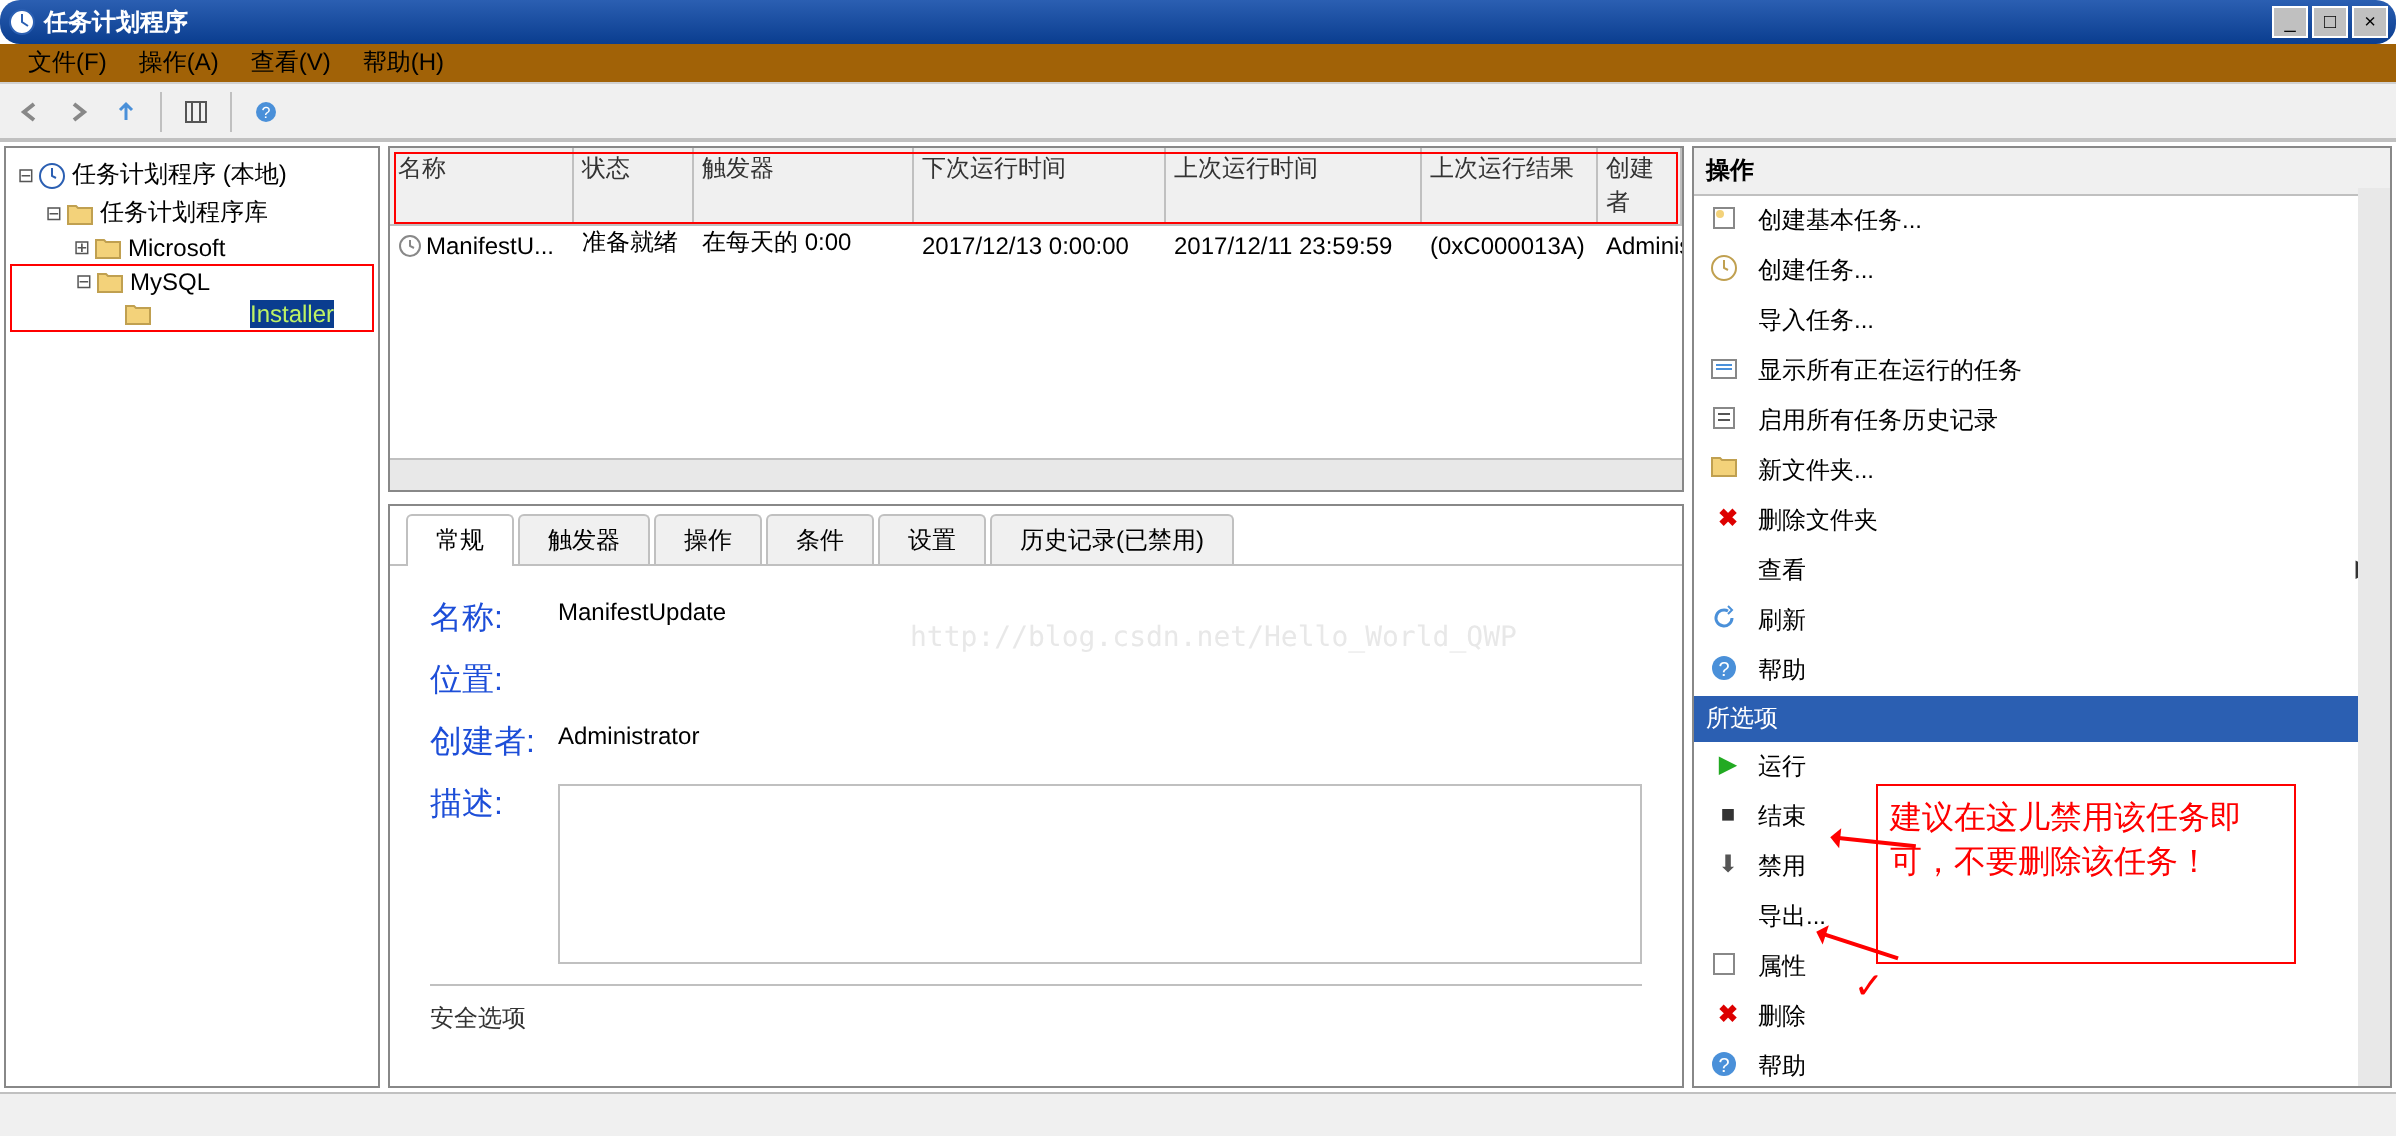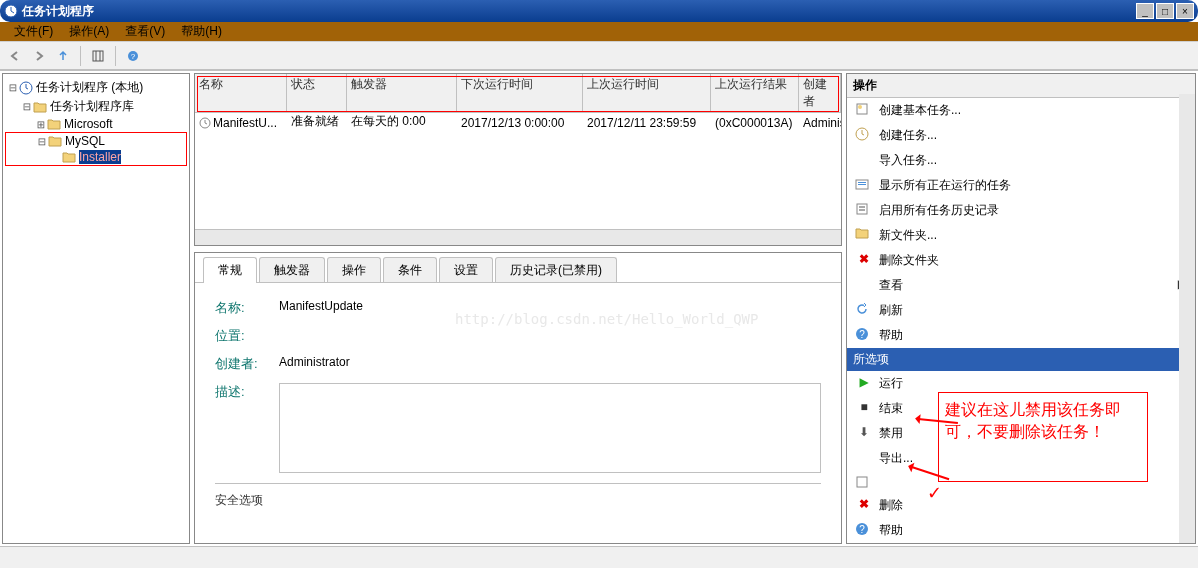--- a/index.html
+++ b/index.html
@@ -23,21 +23,21 @@
 
 
 .main { display: flex; height: calc(100% - 22px - 20px - 28px - 22px); border-top: 1px solid #c0c0c0; }
 
 
 .tree-panel { width: 188px; border-right: 1px solid #c0c0c0; padding: 4px 2px; overflow: hidden; border: 1px solid #888; margin: 2px; }
 .tree-item { display: flex; align-items: center; padding: 1px 2px; cursor: default; white-space: nowrap; }
 .tree-toggle { width: 12px; text-align: center; font-size: 10px; color: #555; }
 .tree-icon { width: 14px; margin-right: 3px; }
 .tree-label { }
-.tree-selected { background: #0a3d8f; color: #fca5a5; }
+.tree-selected { background: #0a3d8f; color: #bef264; margin-left: 46px; }
 .tree-indent { display: inline-block; }
 .tree-red-box { border: 1px solid #f00; padding: 0; margin: 0; }
 
 
 .middle-panel { flex: 1; display: flex; flex-direction: column; margin: 2px; overflow: hidden; }
 
 
 .task-list-container { flex: 1; border: 1px solid #888; position: relative; margin-bottom: 4px; }
 .task-list-outline { border: 1px solid red; position: absolute; top: 2px; left: 2px; right: 2px; height: 36px; pointer-events: none; }
 .task-header { display: flex; background: #f0f0f0; border-bottom: 1px solid #c0c0c0; }
@@ -46,21 +46,21 @@
 .task-row .cell { padding: 1px 4px; font-size: 12px; overflow: hidden; white-space: nowrap; }
 .task-list-scroll { position: absolute; bottom: 0; left: 0; right: 0; height: 16px; background: #e8e8e8; border-top: 1px solid #c0c0c0; }
 
 
 .detail-panel { height: 292px; border: 1px solid #888; margin-top: 2px; display: flex; flex-direction: column; }
 .tabs { display: flex; padding: 4px 4px 0 8px; background: #fff; }
 .tab { padding: 4px 14px; border: 1px solid #c0c0c0; border-bottom: none; background: #f0f0f0; cursor: default; font-size: 12px; margin-right: 2px; border-radius: 3px 3px 0 0; }
 .tab.active { background: #fff; position: relative; z-index: 2; }
 .tab-content { flex: 1; border-top: 1px solid #c0c0c0; padding: 16px 20px; overflow: hidden; position: relative; margin-top: -1px; }
 .form-row { display: flex; align-items: flex-start; margin-bottom: 10px; }
-.form-label { width: 64px; font-size: 13px; color: #0f766e; }
+.form-label { width: 64px; font-size: 16px; color: #1d4ed8; }
 .form-value { font-size: 12px; flex: 1; }
 .desc-box { border: 1px solid #c0c0c0; height: 90px; flex: 1; }
 .watermark { position: absolute; top: 28px; left: 260px; color: #e8e8e8; font-size: 14px; font-family: monospace; pointer-events: none; }
 .section-title { margin-top: 8px; font-size: 12px; color: #333; border-top: 1px solid #c0c0c0; padding-top: 8px; }
 
 
 .actions-panel { width: 350px; border: 1px solid #888; margin: 2px; overflow: hidden; position: relative; }
 .actions-scroll { position: absolute; right: 0; top: 20px; bottom: 0; width: 16px; background: #e8e8e8; }
 .actions-header { background: #f0f0f0; padding: 3px 6px; border-bottom: 1px solid #c0c0c0; font-weight: bold; font-size: 12px; }
 .actions-section-header { background: #2b5fb2; color: #fff; padding: 3px 6px; font-size: 12px; display: flex; justify-content: space-between; align-items: center; }
@@ -361,20 +361,21 @@
     <div class="actions-item">
       <span class="aicon"></span>
       <span class="atext">导出...</span>
     </div>
     <div class="actions-item">
       <span class="aicon">
           <svg width="14" height="14">
             <rect x="2" y="2" width="10" height="10" fill="#fff" stroke="#888"></rect>
           </svg>
         </span>
+      <span class="atext">属性</span>
     </div>
     <div class="actions-item">
       <span class="aicon" style="color:#d00;font-weight:bold">✖</span>
       <span class="atext">删除</span>
     </div>
     <div class="actions-item">
       <span class="aicon">
           <svg width="14" height="14">
             <circle cx="7" cy="7" r="6" fill="#4a90d9"></circle>
             <text x="7" y="11" text-anchor="middle" fill="#fff" font-size="10">?</text>

